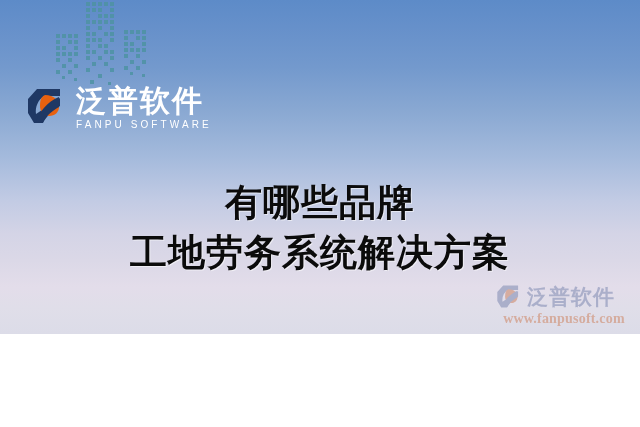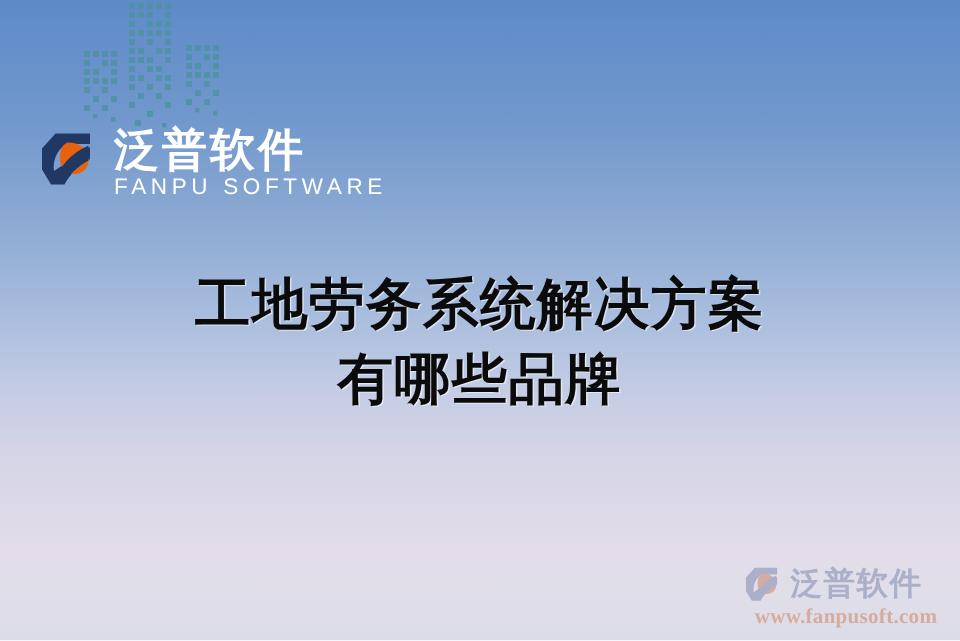--- a/index.html
+++ b/index.html
@@ -3,21 +3,21 @@
 <meta charset="utf-8">
 <style>
   html, body {
     margin: 0;
     padding: 0;
     background: #ffffff;
   }
   #banner {
     position: relative;
     width: 640px;
-    height: 427px;
+    height: 334px;
     overflow: hidden;
     font-family: "Liberation Sans", "DejaVu Sans", sans-serif;
     background: linear-gradient(180deg,
       #5d8bc8 0%,
       #6690ca 8%,
       #7399cd 20%,
       #89a8d2 33%,
       #a4badc 47%,
       #c2cbe4 60%,
       #d4d4e6 70%,
@@ -61,21 +61,21 @@
   .logo-cn {
     font-size: 30px;
     line-height: 30px;
     font-weight: 700;
     color: #ffffff;
     letter-spacing: 2px;
     white-space: nowrap;
   }
   .logo-en {
     margin-top: 3px;
-    font-size: 15px;
+    font-size: 10px;
     line-height: 12px;
     color: #ffffff;
     letter-spacing: 3.1px;
     white-space: nowrap;
     text-align: center;
   }
 
   
   .headline {
     position: absolute;
@@ -250,22 +250,22 @@
                  C13 25 21 15 33 10 Z" fill="#1f3864"></path>
       </svg>
     </div>
     <div class="logo-words">
       <div class="logo-cn">泛普软件</div>
       <div class="logo-en">FANPU SOFTWARE</div>
     </div>
   </div>
 
   <div class="headline">
+    <div class="headline-line">有哪些品牌</div>
     <div class="headline-line">工地劳务系统解决方案</div>
-    <div class="headline-line">有哪些品牌</div>
   </div>
 
   <div class="watermark">
     <div class="wm-row">
       <div class="wm-mark">
         <svg width="26" height="25" viewBox="0 0 40 38" xmlns="http://www.w3.org/2000/svg">
           <path d="M11 2 L34 2 L34 9 L18 9 C12 13 9 20 10 27 L34 11 L34 19
                    C26 24 20 30 17 36 L8 36 L2 26 L2 12 Z" fill="#8a93b8"></path>
           <path d="M19 8 C28 8 33 13 33 20 C33 25 29 29 23 29
                    C17 29 14 24 14 19 C14 13 15 10 19 8 Z" fill="#d08f72"></path>

